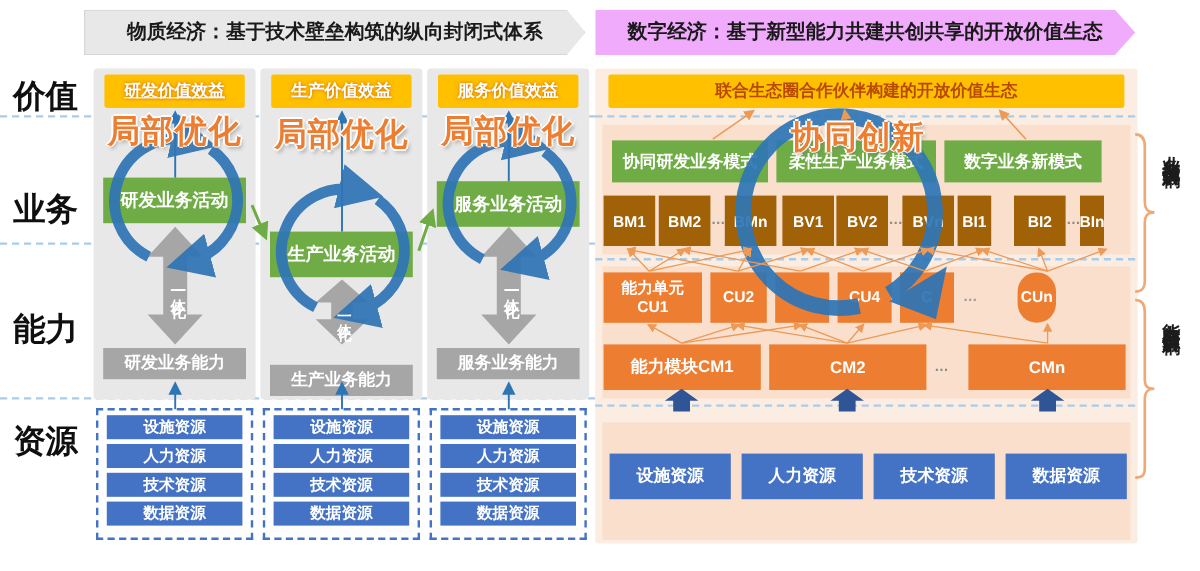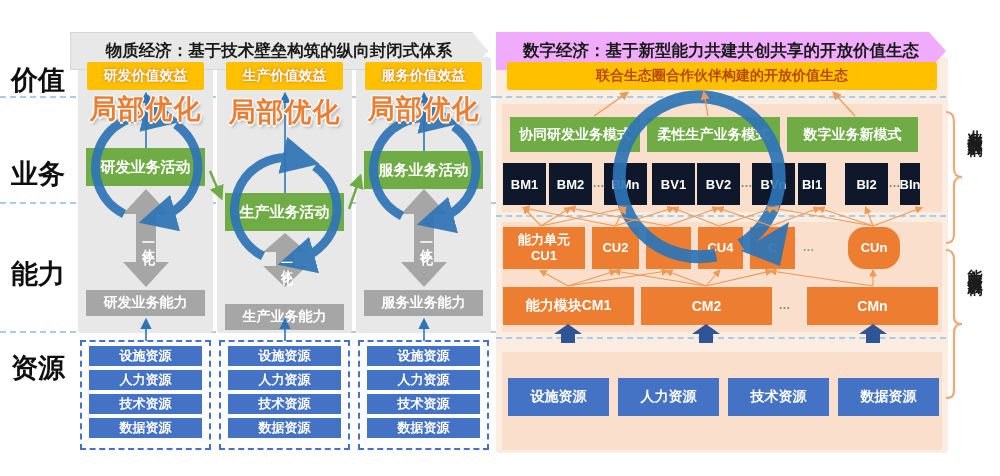--- a/index.html
+++ b/index.html
@@ -1,42 +1,42 @@
 <!DOCTYPE html>
 <html><head>
 <meta charset="utf-8">
 <style>
   html,body{margin:0;padding:0;background:#fff;}
   .canvas{position:relative;width:1000px;height:476px;background:#fff;overflow:hidden;
           font-family:"Liberation Sans","DejaVu Sans",sans-serif;}
   .abs{position:absolute;box-sizing:border-box;}
   .ctr{display:flex;align-items:center;justify-content:center;text-align:center;}
   .hdr{font-weight:bold;font-size:16.5px;color:#1a1a1a;z-index:3;
-       clip-path:polygon(0 0,96.2% 0,100% 50%,96.2% 100%,0 100%);margin-top:24px;}
+       clip-path:polygon(0 0,96.2% 0,100% 50%,96.2% 100%,0 100%);}
   .hdr-left{background:#E9E8E8;box-shadow:inset 0 0 0 1px #d6d6d6;}
   .hdr-right{background:#f0abfc;}
   .rowlab{font-weight:bold;font-size:27px;color:#0f0f0f;z-index:3;}
   .dash{height:0;border-top:2px dashed #A9CCE9;}
   .dashL{z-index:0;} .dashR{z-index:2;}
   .colpanel{background:#E9E8E8;z-index:1;border-radius:3px;}
   .valbox{background:#FFC000;color:#fff;font-weight:bold;font-size:14px;z-index:3;border-radius:2px;
           text-shadow:0 0 3px rgba(196,85,0,.85);}
   .bigword{font-size:27px;font-weight:900;color:#ED7D31;letter-spacing:1px;z-index:6;
            text-shadow:-1.5px 0 0 #fff,1.5px 0 0 #fff,0 -1.5px 0 #fff,0 1.5px 0 #fff,2px 3px 3px rgba(120,120,120,.45);}
   .greenbox{background:#6FAC46;color:#fff;font-weight:bold;z-index:3;}
   .graybox{background:#A6A6A6;color:#fff;font-weight:bold;font-size:14px;z-index:3;}
   .resbox{border:2px dashed #4472C4;background:#fdfdfd;z-index:1;padding:4px 7px 0 7px;}
   .resitem{height:20px;margin-bottom:4px;background:#4472C4;color:#fff;font-size:13px;font-weight:bold;
            display:flex;align-items:center;justify-content:center;}
   .vert{writing-mode:vertical-rl;text-orientation:upright;}
   .integ{color:#fff;font-weight:bold;font-size:13px;letter-spacing:4px;z-index:6;}
   .rpanel{background:#FCEDE2;z-index:1;border-radius:3px;}
   .rblock{background:#F9DFCC;z-index:2;}
   .banner{background:#FFC000;color:#B84A00;font-weight:bold;font-size:14px;z-index:3;border-radius:2px;}
-  .unit{background:#0f172a;color:#fff;font-weight:bold;font-size:13px;z-index:3;}
+  .unit{background:#a16207;color:#fff;font-weight:bold;font-size:13px;z-index:3;}
   .cu{background:#ED7D31;color:#fff;font-weight:bold;font-size:13px;z-index:3;white-space:pre-line;line-height:1.25;}
   .cm{background:#ED7D31;color:#fff;font-weight:bold;font-size:14px;z-index:3;}
   .bluebox{background:#4472C4;color:#fff;font-weight:bold;font-size:14px;z-index:3;}
   .dots{color:#8a8a8a;font-size:12px;font-weight:bold;z-index:3;letter-spacing:-1px;}
   .sidelab{font-weight:bold;font-size:15px;color:#1c1c1c;letter-spacing:2px;z-index:4;}
   svg.overlay{position:absolute;left:0;top:0;z-index:5;pointer-events:none;}
 </style>
 </head>
 <body>
 
@@ -54,21 +54,21 @@
   <div class="abs dash dashR" style="left:496px;top:96px;width:450px;"></div>
   <div class="abs dash dashL" style="left:0;top:202px;width:496px;"></div>
   <div class="abs dash dashR" style="left:496px;top:215px;width:450px;"></div>
   <div class="abs dash dashL" style="left:0;top:331px;width:496px;"></div>
   <div class="abs dash dashR" style="left:496px;top:337px;width:450px;"></div>
 
   <div class="abs colpanel" style="left:78px;top:57px;width:135px;height:276px;"></div>
   <div class="abs colpanel" style="left:217px;top:57px;width:135px;height:276px;"></div>
   <div class="abs colpanel" style="left:356px;top:57px;width:135px;height:276px;"></div>
 
-  <div class="abs ctr valbox" style="left:87px;top:62px;width:117px;height:28px;">研发价值效益</div>
+  <div class="abs ctr valbox" style="left:87px;top:62px;width:117px;height:28px;text-decoration:underline;">研发价值效益</div>
   <div class="abs ctr valbox" style="left:226px;top:62px;width:117px;height:28px;">生产价值效益</div>
   <div class="abs ctr valbox" style="left:365px;top:62px;width:117px;height:28px;">服务价值效益</div>
 
   <div class="abs ctr bigword" style="left:78px;top:91px;width:135px;">局部优化</div>
   <div class="abs ctr bigword" style="left:217px;top:94px;width:135px;">局部优化</div>
   <div class="abs ctr bigword" style="left:356px;top:91px;width:135px;">局部优化</div>
 
   <div class="abs ctr greenbox" style="left:86px;top:148px;width:119px;height:38px;font-size:15px;">研发业务活动</div>
   <div class="abs ctr greenbox" style="left:225px;top:193px;width:119px;height:38px;font-size:15px;">生产业务活动</div>
   <div class="abs ctr greenbox" style="left:364px;top:151px;width:119px;height:38px;font-size:15px;">服务业务活动</div>
@@ -99,20 +99,21 @@
     <div class="resitem">技术资源</div>
     <div class="resitem">数据资源</div>
   </div>
 
   <div class="abs rpanel" style="left:496px;top:57px;width:452px;height:396px;"></div>
   <div class="abs rblock" style="left:502px;top:104px;width:440px;height:108px;"></div>
   <div class="abs rblock" style="left:502px;top:222px;width:440px;height:110px;"></div>
   <div class="abs rblock" style="left:502px;top:352px;width:440px;height:98px;"></div>
 
   <div class="abs ctr banner" style="left:507px;top:62px;width:430px;height:28px;">联合生态圈合作伙伴构建的开放价值生态</div>
+  <div class="abs ctr bigword" style="left:595px;top:96px;width:240px;">协同创新</div>
 
   <div class="abs ctr greenbox" style="left:510px;top:117px;width:130px;height:35px;font-size:14px;">协同研发业务模式</div>
   <div class="abs ctr greenbox" style="left:647px;top:117px;width:133px;height:35px;font-size:14px;">柔性生产业务模式</div>
   <div class="abs ctr greenbox" style="left:787px;top:117px;width:131px;height:35px;font-size:14px;">数字业务新模式</div>
 
   <div class="abs ctr unit" style="left:503px;top:163px;width:43px;height:42px;">BM1</div>
   <div class="abs ctr unit" style="left:549px;top:163px;width:43px;height:42px;">BM2</div>
   <div class="abs ctr dots" style="left:593px;top:176px;width:10px;">…</div>
   <div class="abs ctr unit" style="left:604px;top:163px;width:43px;height:42px;">BMn</div>
   <div class="abs ctr unit" style="left:652px;top:163px;width:43px;height:42px;">BV1</div>
@@ -124,21 +125,21 @@
   <div class="abs ctr dots" style="left:889px;top:176px;width:10px;">…</div>
   <div class="abs ctr unit" style="left:900px;top:163px;width:20px;height:42px;">BIn</div>
 
   <div class="abs ctr cu" style="left:503px;top:227px;width:82px;height:42px;">能力单元
 CU1</div>
   <div class="abs ctr cu" style="left:592px;top:227px;width:47px;height:42px;">CU2</div>
   <div class="abs ctr cu" style="left:646px;top:227px;width:45px;height:42px;"></div>
   <div class="abs ctr cu" style="left:698px;top:227px;width:45px;height:42px;">CU4</div>
   <div class="abs ctr cu" style="left:750px;top:227px;width:45px;height:42px;">C</div>
   <div class="abs ctr dots" style="left:801px;top:240px;width:14px;color:#9a9a9a;">…</div>
-  <div class="abs ctr cu" style="left:848px;top:227px;width:52px;height:42px;border-radius:17px;">CUn</div>
+  <div class="abs ctr cu" style="left:848px;top:227px;width:32px;height:42px;border-radius:17px;">CUn</div>
 
   <div class="abs ctr cm" style="left:503px;top:287px;width:131px;height:38px;">能力模块CM1</div>
   <div class="abs ctr cm" style="left:641px;top:287px;width:131px;height:38px;">CM2</div>
   <div class="abs ctr dots" style="left:777px;top:298px;width:14px;">…</div>
   <div class="abs ctr cm" style="left:807px;top:287px;width:131px;height:38px;">CMn</div>
 
   <div class="abs ctr bluebox" style="left:508px;top:378px;width:101px;height:38px;">设施资源</div>
   <div class="abs ctr bluebox" style="left:618px;top:378px;width:101px;height:38px;">人力资源</div>
   <div class="abs ctr bluebox" style="left:728px;top:378px;width:101px;height:38px;">技术资源</div>
   <div class="abs ctr bluebox" style="left:838px;top:378px;width:101px;height:38px;">数据资源</div>

